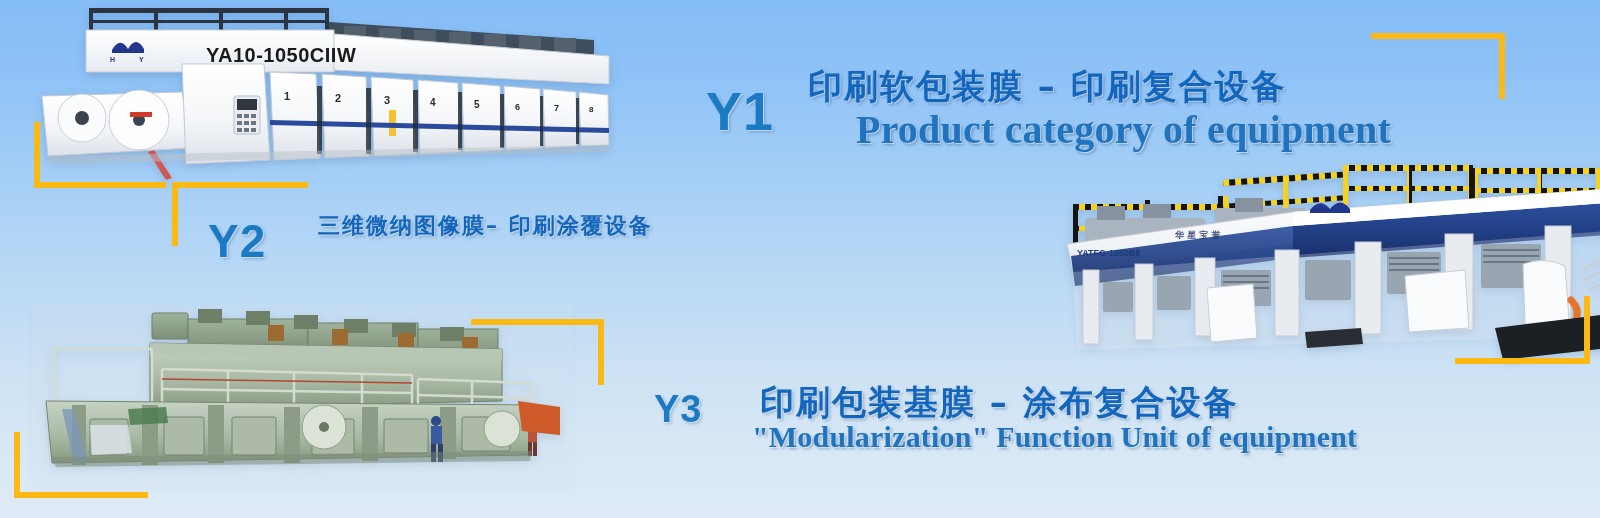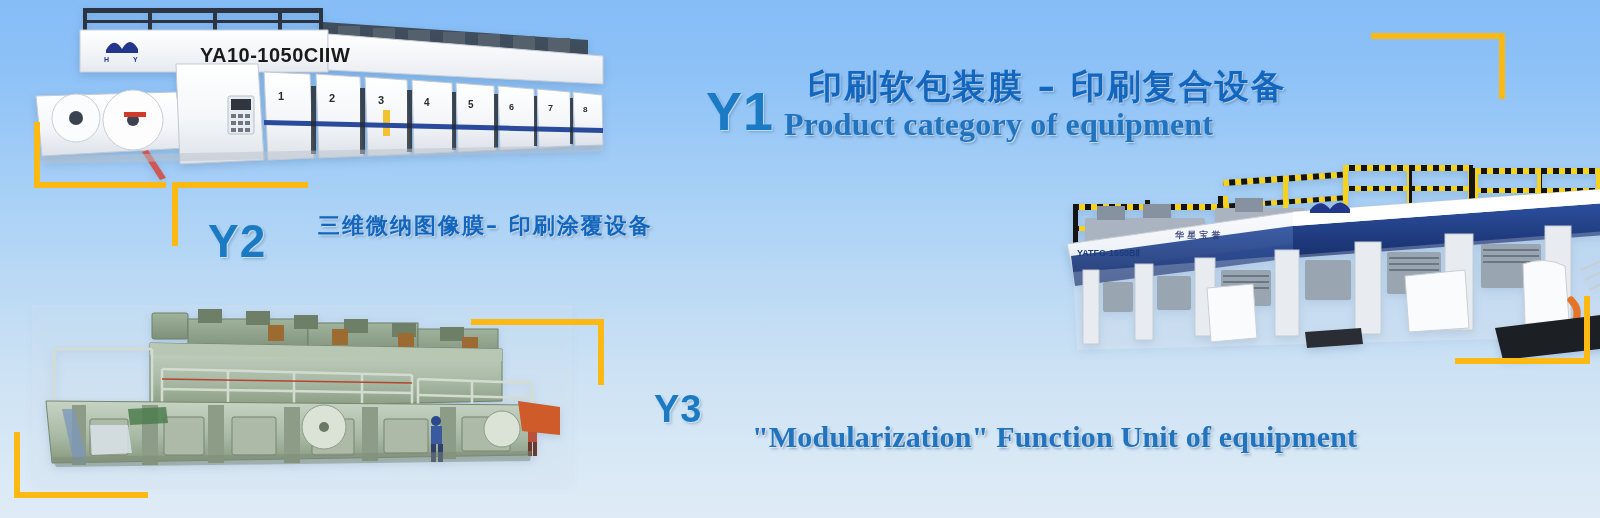--- a/index.html
+++ b/index.html
@@ -62,21 +62,21 @@
   
   .machine { position: absolute; }
 
   .soft-shadow { filter: drop-shadow(0 3px 4px rgba(40,80,130,.22)); }
 </style>
 </head>
 <body>
 
 <div id="banner">
 
-  <div class="machine soft-shadow" style="left:28px; top:0px; width:580px; height:182px;">
+  <div class="machine soft-shadow" style="left:34px; top:0px; width:580px; height:182px;">
     <svg width="580" height="182" viewBox="0 0 580 182">
       <defs>
         <linearGradient id="m1body" x1="0" y1="0" x2="0" y2="1">
           <stop offset="0%" stop-color="#ffffff"></stop>
           <stop offset="55%" stop-color="#f4f6f9"></stop>
           <stop offset="100%" stop-color="#dde2e9"></stop>
         </linearGradient>
         <linearGradient id="m1top" x1="0" y1="0" x2="0" y2="1">
           <stop offset="0%" stop-color="#ffffff"></stop>
           <stop offset="100%" stop-color="#e6eaf0"></stop>
@@ -437,21 +437,22 @@
   <div class="bracket" style="left:14px; top:492px; width:134px; height:6px;"></div>
 
   <div class="bracket" style="left:1371px; top:33px; width:134px; height:6px;"></div>
   <div class="bracket" style="left:1499px; top:33px; width:6px; height:66px;"></div>
 
   <div class="bracket" style="left:1584px; top:296px; width:6px; height:68px;"></div>
   <div class="bracket" style="left:1455px; top:358px; width:135px; height:6px;"></div>
 
   <div class="ycode" style="left:706px; top:80px; font-size:54px;">Y1</div>
   <div class="cn" style="left:808px; top:64px; font-size:34px;">印刷软包装膜 – 印刷复合设备</div>
-  <div class="en" style="left:784px; top:106px; font-size:32px;">Product category of equipment</div>
+  <div class="en" style="left:856px; top:106px; font-size:40px;">Product category of equipment</div>
 
   <div class="ycode" style="left:208px; top:214px; font-size:46px;">Y2</div>
   <div class="cn" style="left:318px; top:211px; font-size:22px;">三维微纳图像膜– 印刷涂覆设备</div>
 
   <div class="ycode" style="left:654px; top:388px; font-size:38px;">Y3</div>
+  <div class="cn" style="left:760px; top:380px; font-size:34px;">印刷包装基膜 –  涂布复合设备</div>
   <div class="en" style="left:752px; top:420px; font-size:30px;">"Modularization" Function Unit of equipment</div>
 
 </div>
 
 </body></html>

